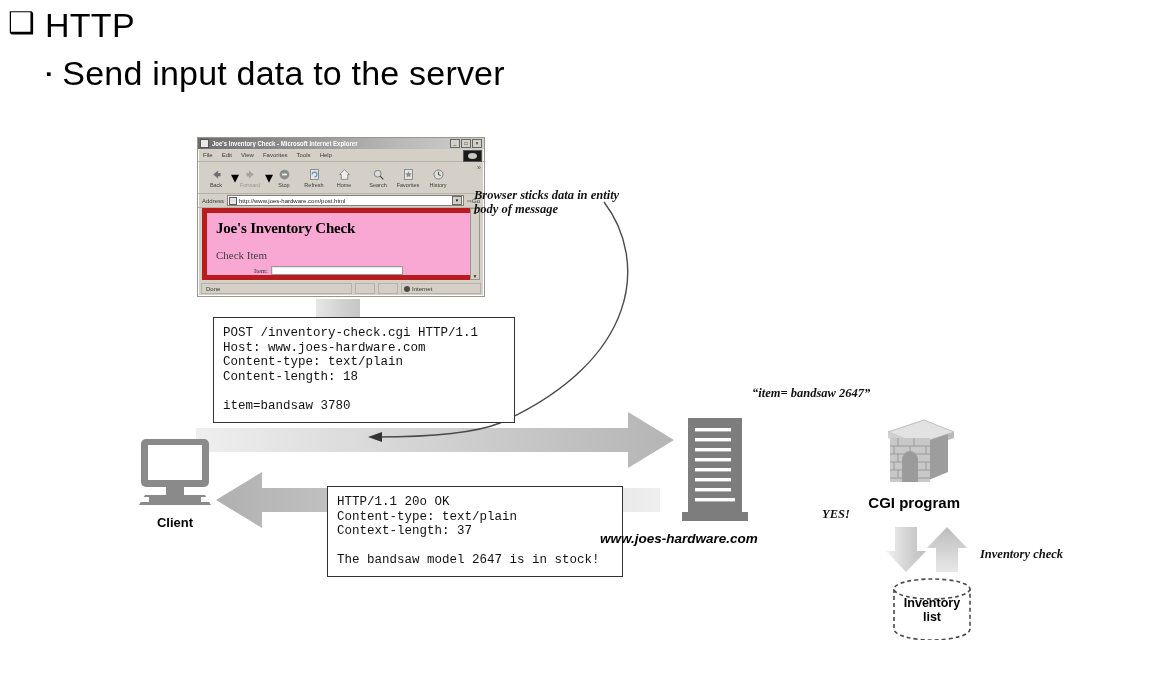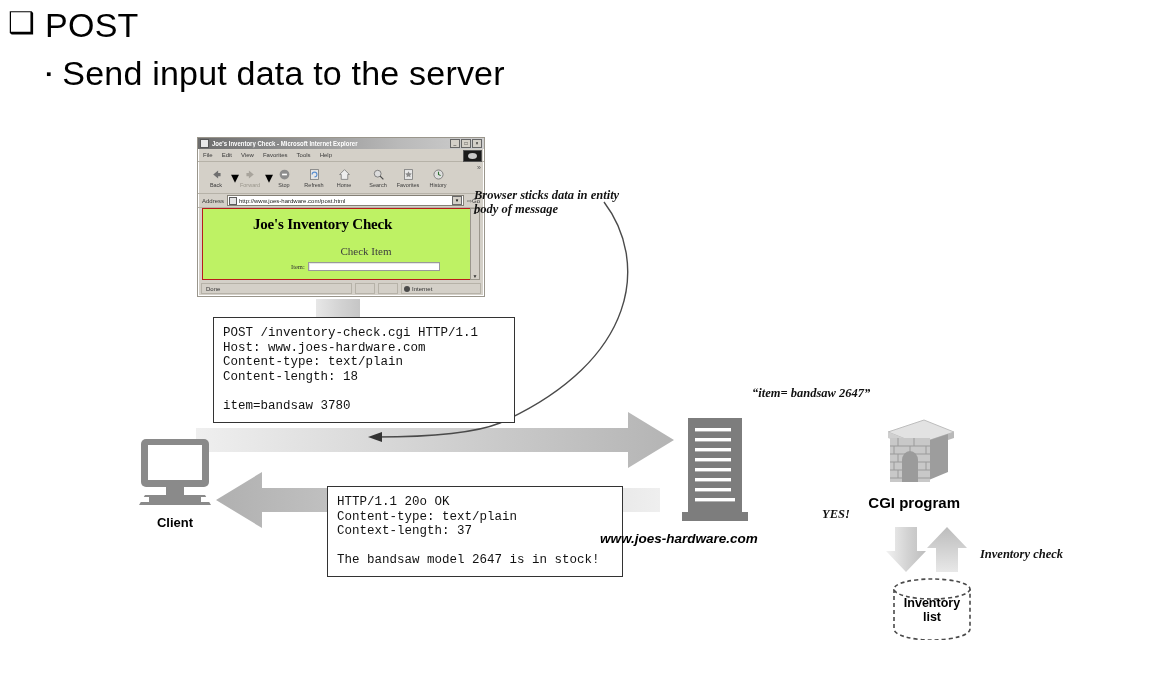--- a/index.html
+++ b/index.html
@@ -48,26 +48,26 @@
   .ie-addr{height:13px;display:flex;align-items:center;gap:3px;padding:0 4px;
            border-bottom:1px solid #b6b2a8;}
   .ie-addr .lbl{font-size:6px;color:#3a3a3a;}
   .ie-addr .box{flex:1;height:9px;background:#fff;border:1px solid #848076;
                 display:flex;align-items:center;gap:2px;padding:0 1px;}
   .ie-addr .box .favi{width:6px;height:6px;background:#e4e4e4;border:1px solid #5b5b5b;flex:0 0 auto;}
   .ie-addr .box .url{font-size:6px;color:#222;white-space:nowrap;overflow:hidden;flex:1;}
   .ie-addr .box .dd{width:8px;height:7px;background:#d4d0c8;border:1px solid #6a6a6a;
                     font-size:5px;line-height:6px;text-align:center;}
   .ie-addr .go{font-size:6px;color:#333;white-space:nowrap;}
-  .ie-page{position:absolute;left:4px;top:70px;right:4px;bottom:16px;background:#bef264;
-           border:1px solid #b91c1c;overflow:hidden;padding-left:41px;}
+  .ie-page{position:absolute;left:4px;top:70px;right:4px;bottom:16px;background:#f9a8d4;
+           border:5px solid #b91c1c;overflow:hidden;}
   .ie-page h1{font-family:"Liberation Serif",serif;font-weight:bold;font-size:15px;
               margin:7px 0 0 9px;letter-spacing:-.2px;}
   .ie-page h2{font-family:"Liberation Serif",serif;font-weight:normal;font-size:11px;
-              color:#3d3d3d;margin:12px 0 0 9px;text-align:center;}
+              color:#3d3d3d;margin:12px 0 0 9px;}
   .ie-form{margin:5px 0 0 47px;display:flex;align-items:center;gap:3px;}
   .ie-form .flab{font-family:"Liberation Serif",serif;font-size:6.5px;color:#333;}
   .ie-form .finput{width:130px;height:7px;background:#fff;border:1px solid #9a9a9a;
                    box-shadow:1px 1px 0 #e6e6e6 inset;}
   .ie-sb{position:absolute;right:4px;top:70px;bottom:16px;width:8px;background:#d4d0c8;
          border:1px solid #9a968c;display:flex;flex-direction:column;justify-content:space-between;}
   .ie-sb span{font-size:5px;text-align:center;line-height:6px;color:#333;}
   .ie-status{position:absolute;left:3px;right:3px;bottom:2px;height:11px;display:flex;
              align-items:center;gap:3px;font-size:6px;color:#333;}
   .ie-status .seg{border:1px solid #b6b2a8;height:9px;display:flex;align-items:center;
@@ -102,21 +102,21 @@
   .cgi{width:92px;height:82px;}
 
   
   .db{width:82px;height:62px;}
 </style>
 </head>
 <body>
 
 <div class="bullet-l1">
   <span class="glyph">❑</span>
-  <span class="txt">POST</span>
+  <span class="txt">HTTP</span>
 </div>
 <div class="bullet-l2">
   <span class="glyph">▪</span>
   <span class="txt">Send input data to the server</span>
 </div>
 
 <div id="figure">
 
   <svg class="abs" style="left:0;top:0;width:1170px;height:564px;">
     <defs>

